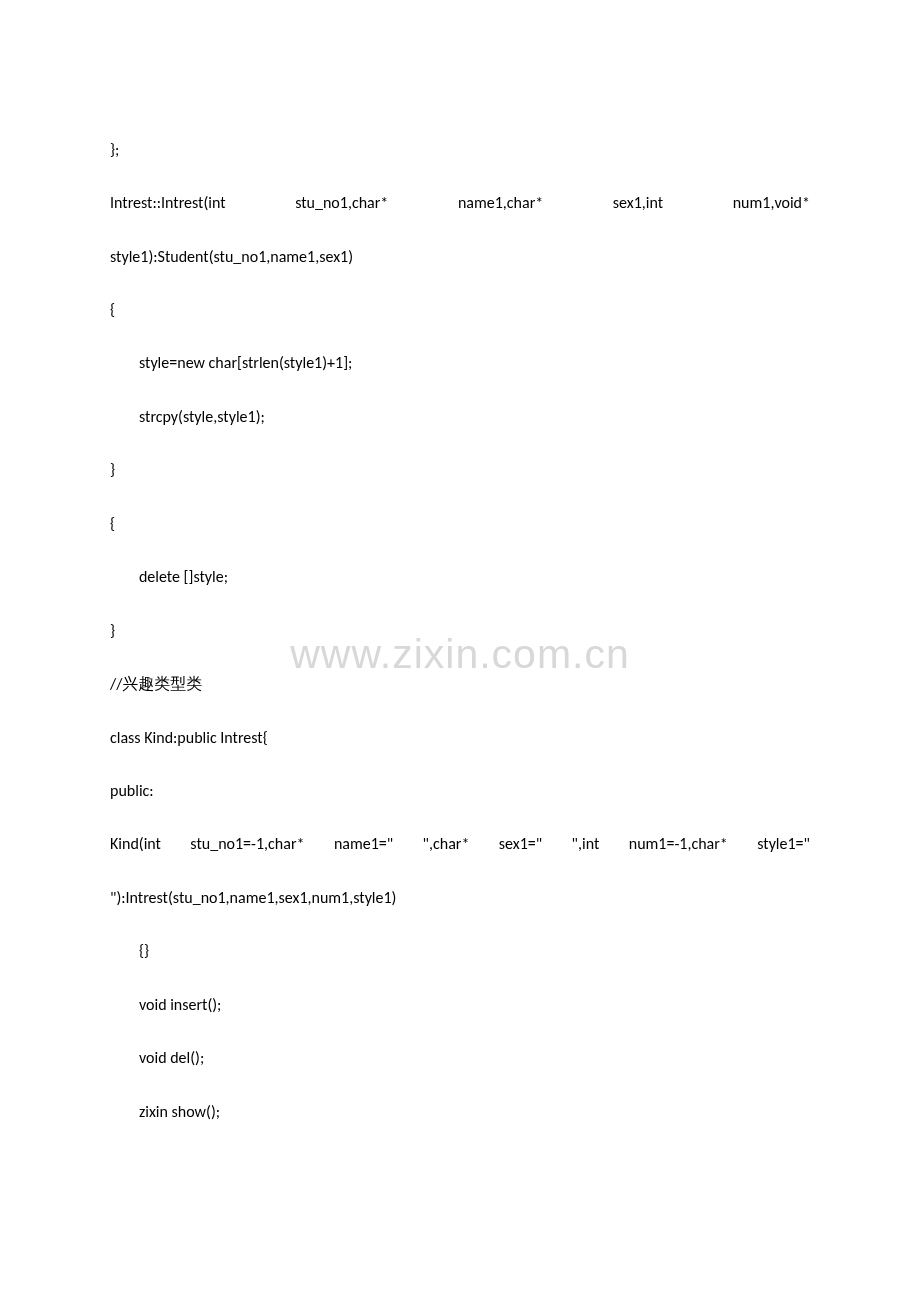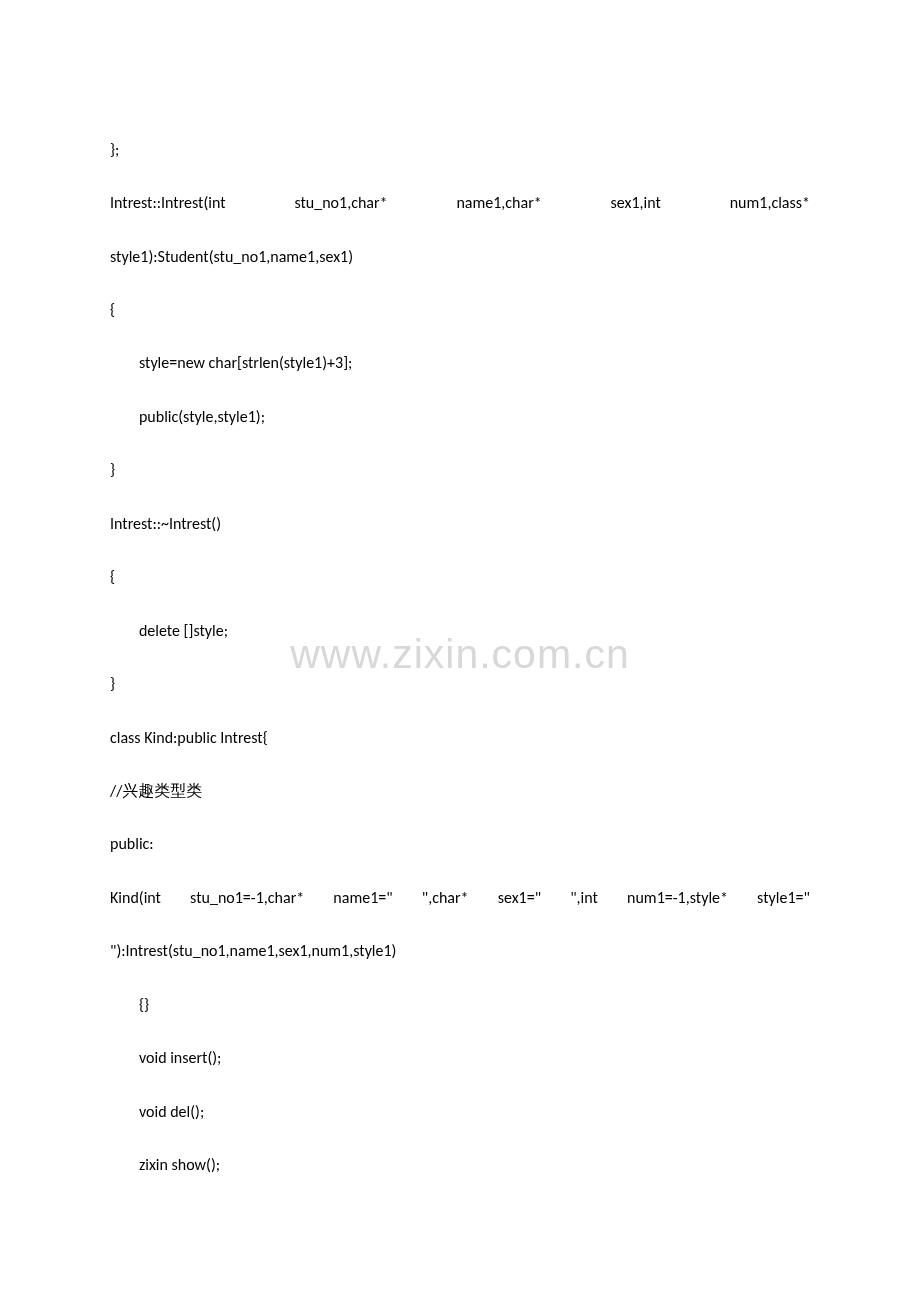--- a/index.html
+++ b/index.html
@@ -54,42 +54,41 @@
 
 <div class="watermark">www.zixin.com.cn</div>
 
 <div class="code-content">
 <div class="line">};</div>
 <div class="line justified">
 <span>Intrest::Intrest(int</span>
 <span>stu_no1,char*</span>
 <span>name1,char*</span>
 <span>sex1,int</span>
-<span>num1,class*</span>
+<span>num1,void*</span>
 </div>
 <div class="line">style1):Student(stu_no1,name1,sex1)</div>
 <div class="line">{</div>
-<div class="line">        style=new char[strlen(style1)+3];</div>
-<div class="line">        public(style,style1);</div>
+<div class="line">        style=new char[strlen(style1)+1];</div>
+<div class="line">        strcpy(style,style1);</div>
 <div class="line">}</div>
-<div class="line">Intrest::~Intrest()</div>
 <div class="line">{</div>
 <div class="line">        delete []style;</div>
 <div class="line">}</div>
+<div class="line">//兴趣类型类</div>
 <div class="line">class Kind:public Intrest{</div>
-<div class="line">//兴趣类型类</div>
 <div class="line">public:</div>
 <div class="line justified">
 <span>        Kind(int</span>
 <span>stu_no1=-1,char*</span>
 <span>name1="</span>
 <span>",char*</span>
 <span>sex1="</span>
 <span>",int</span>
-<span>num1=-1,style*</span>
+<span>num1=-1,char*</span>
 <span>style1="</span>
 </div>
 <div class="line">"):Intrest(stu_no1,name1,sex1,num1,style1)</div>
 <div class="line">        {}</div>
 <div class="line">        void insert();</div>
 <div class="line">        void del();</div>
 <div class="line">        zixin show();</div>
 
 
 

